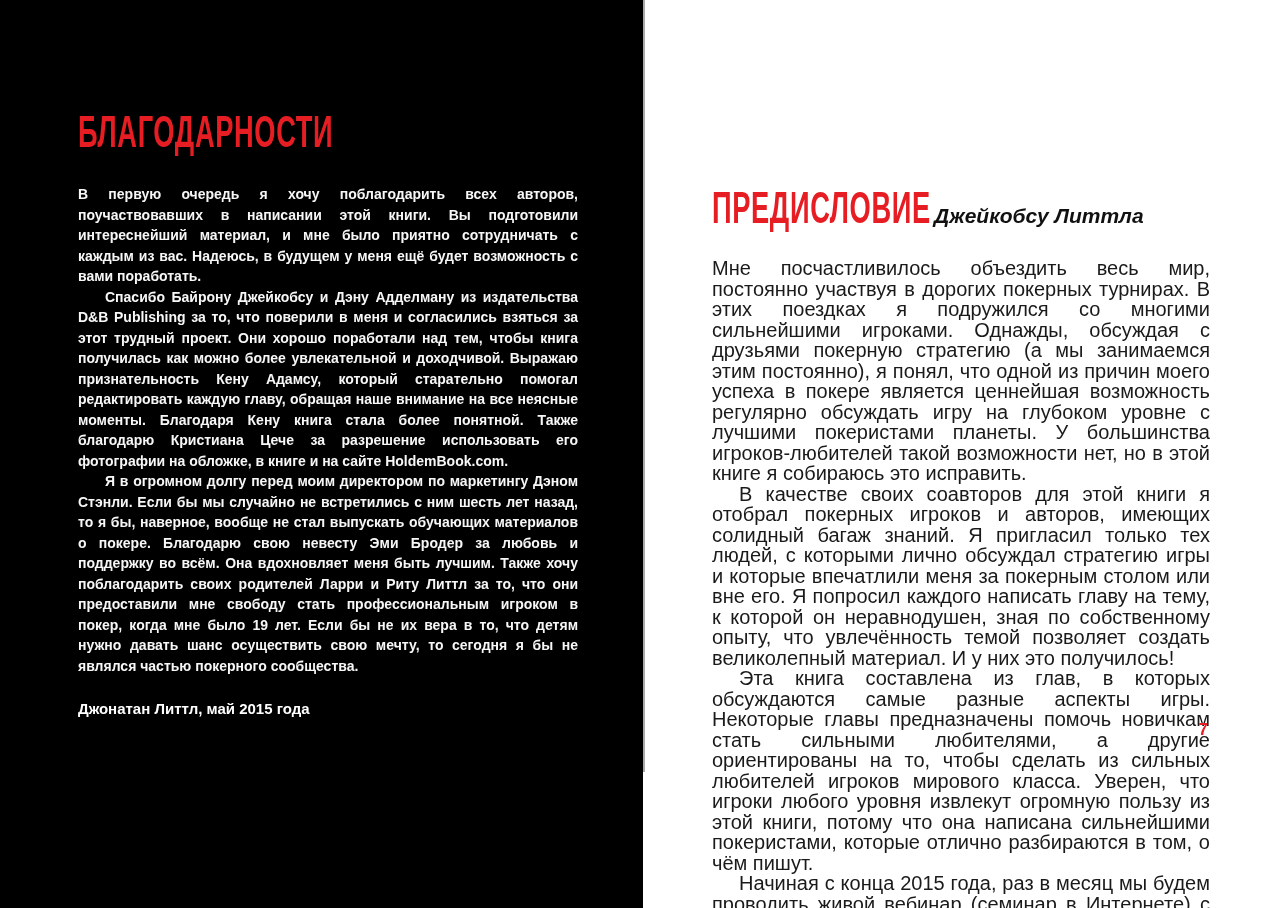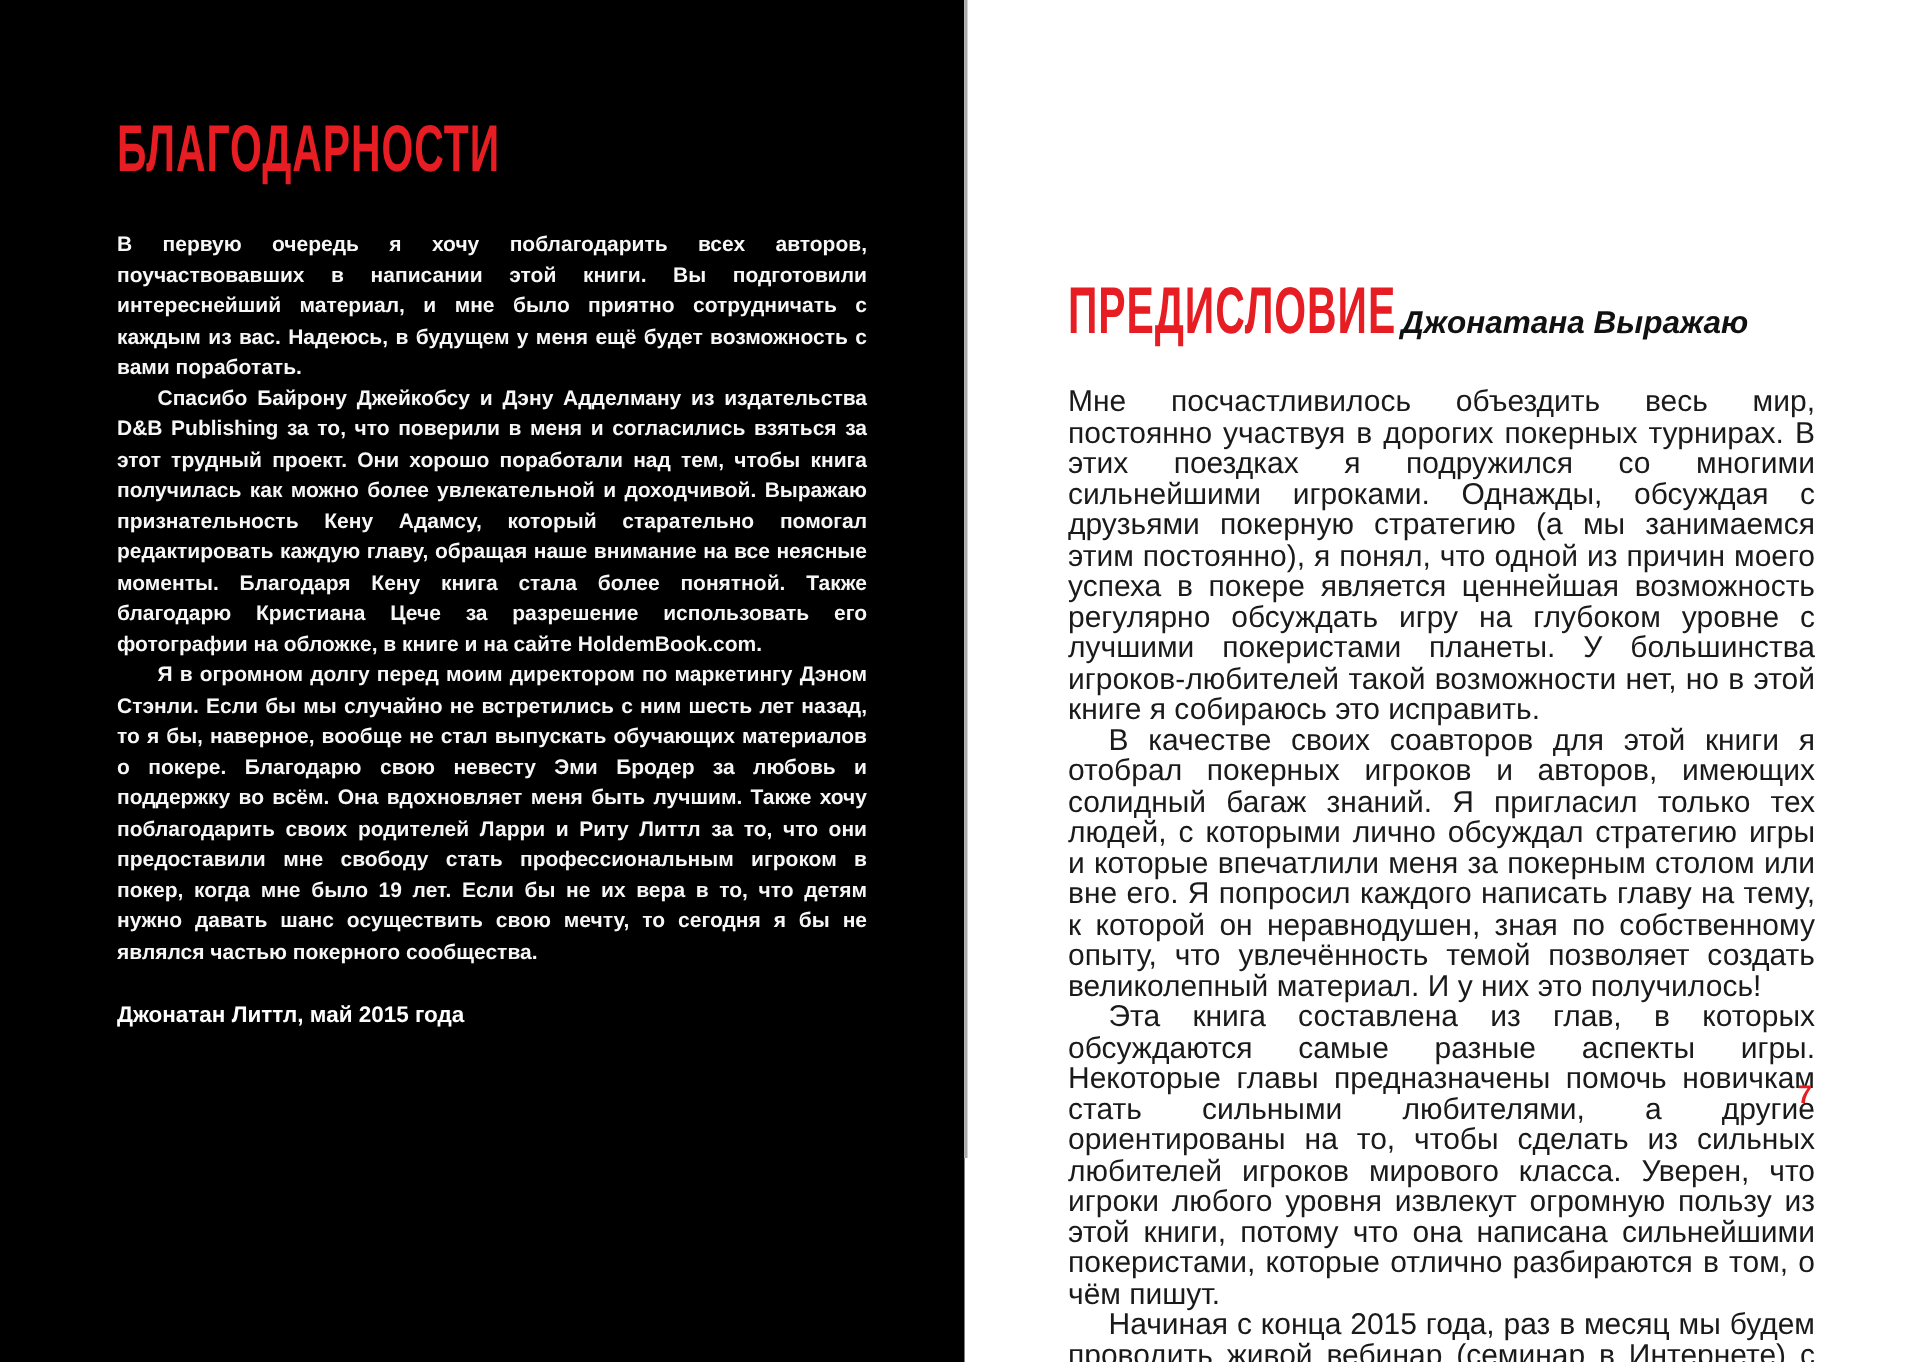--- a/index.html
+++ b/index.html
@@ -16,21 +16,21 @@
     overflow: hidden;
     background: #ffffff;
   }
   
   .page-left {
     box-sizing: border-box;
     width: 643px;
     height: 908px;
     background: #000000;
     color: #ffffff;
-    padding: 78px 65px 0 78px;
+    padding: 110px 65px 0 78px;
     position: relative;
   }
   .chapter-title {
     color: #e61e24;
     font-size: 44px;
     font-weight: 800;
     line-height: 44px;
     height: 44px;
     overflow: visible;
     white-space: nowrap;
@@ -126,21 +126,21 @@
       <p class="indent">Я в огромном долгу перед моим директором по маркетингу Дэном Стэнли. Если бы мы случайно не встретились с ним шесть лет назад, то я бы, наверное, вообще не стал выпускать обучающих материалов о покере. Благодарю свою невесту Эми Бродер за любовь и поддержку во всём. Она вдохновляет меня быть лучшим. Также хочу поблагодарить своих родителей Ларри и Риту Литтл за то, что они предоставили мне свободу стать профессиональным игроком в покер, когда мне было 19 лет. Если бы не их вера в то, что детям нужно давать шанс осуществить свою мечту, то сегодня я бы не являлся частью покерного сообщества.</p>
     </div>
     <div class="signature">Джонатан Литтл, май 2015 года</div>
   </div>
 
   <div class="page-right">
     <div class="title-row">
       <div class="chapter-title title-wrap">
         <span class="cond">ПРЕДИСЛОВИЕ</span>
       </div>
-      <div class="subtitle">Джонатана Выражаю</div>
+      <div class="subtitle">Джейкобсу Литтла</div>
     </div>
     <div class="body-right">
       <p>Мне посчастливилось объездить весь мир, постоянно участвуя в дорогих покерных турнирах. В этих поездках я подружился со многими сильнейшими игроками. Однажды, обсуждая с друзьями покерную стратегию (а мы занимаемся этим постоянно), я понял, что одной из причин моего успеха в покере является ценнейшая возможность регулярно обсуждать игру на глубоком уровне с лучшими покеристами планеты. У большинства игроков-любителей такой возможности нет, но в этой книге я собираюсь это исправить.</p>
       <p class="indent">В качестве своих соавторов для этой книги я отобрал покерных игроков и авторов, имеющих солидный багаж знаний. Я пригласил только тех людей, с которыми лично обсуждал стратегию игры и которые впечатлили меня за покерным столом или вне его. Я попросил каждого написать главу на тему, к которой он неравнодушен, зная по собственному опыту, что увлечённость темой позволяет создать великолепный материал. И у них это получилось!</p>
       <p class="indent">Эта книга составлена из глав, в которых обсуждаются самые разные аспекты игры. Некоторые главы предназначены помочь новичкам стать сильными любителями, а другие ориентированы на то, чтобы сделать из сильных любителей игроков мирового класса. Уверен, что игроки любого уровня извлекут огромную пользу из этой книги, потому что она написана сильнейшими покеристами, которые отлично разбираются в том, о чём пишут.</p>
       <p class="indent">Начиная с конца 2015 года, раз в месяц мы будем проводить живой вебинар (семинар в Интернете) с каждым из авторов, подробно разбирая тему, специалистом по которой он является. Я уже несколько лет провожу вебинары, и моим ученикам нравится этот формат обучения, потому что он даёт им возможность пообщаться со мной и задать вопросы в реальном времени. Если вы хотите расширить свои покерные знания и принять участие в наших уникальных вебинарах, посетите сайт HoldemBook.com.</p>
     </div>
     <div class="page-number">7</div>
   </div>
 

